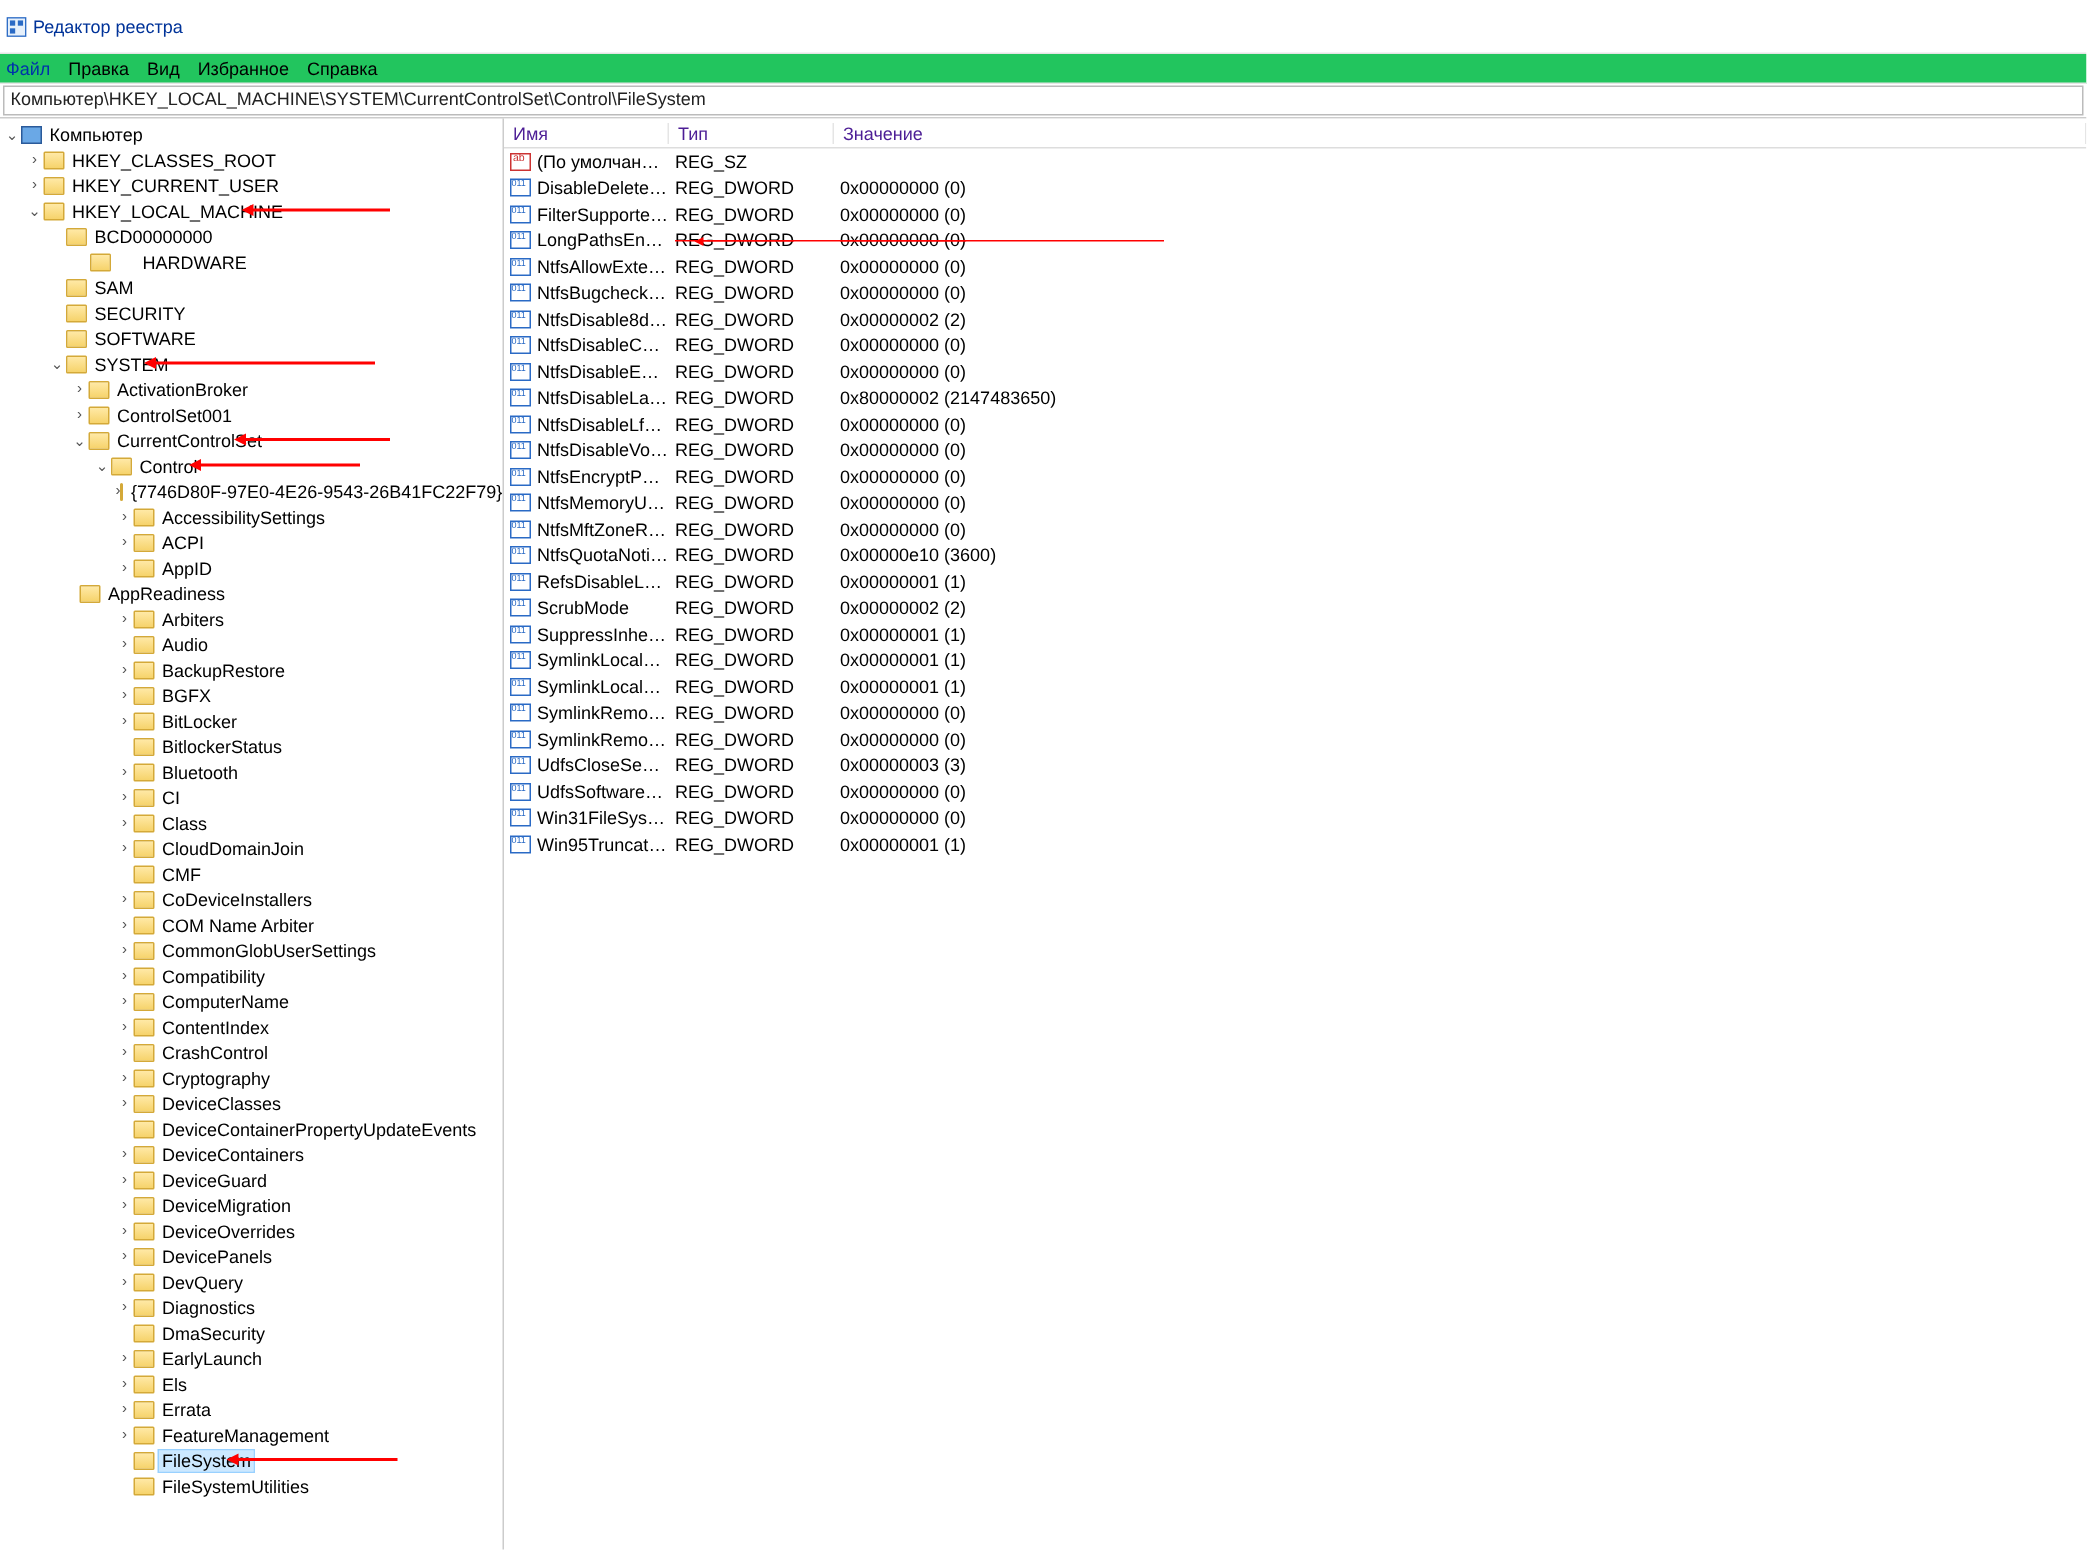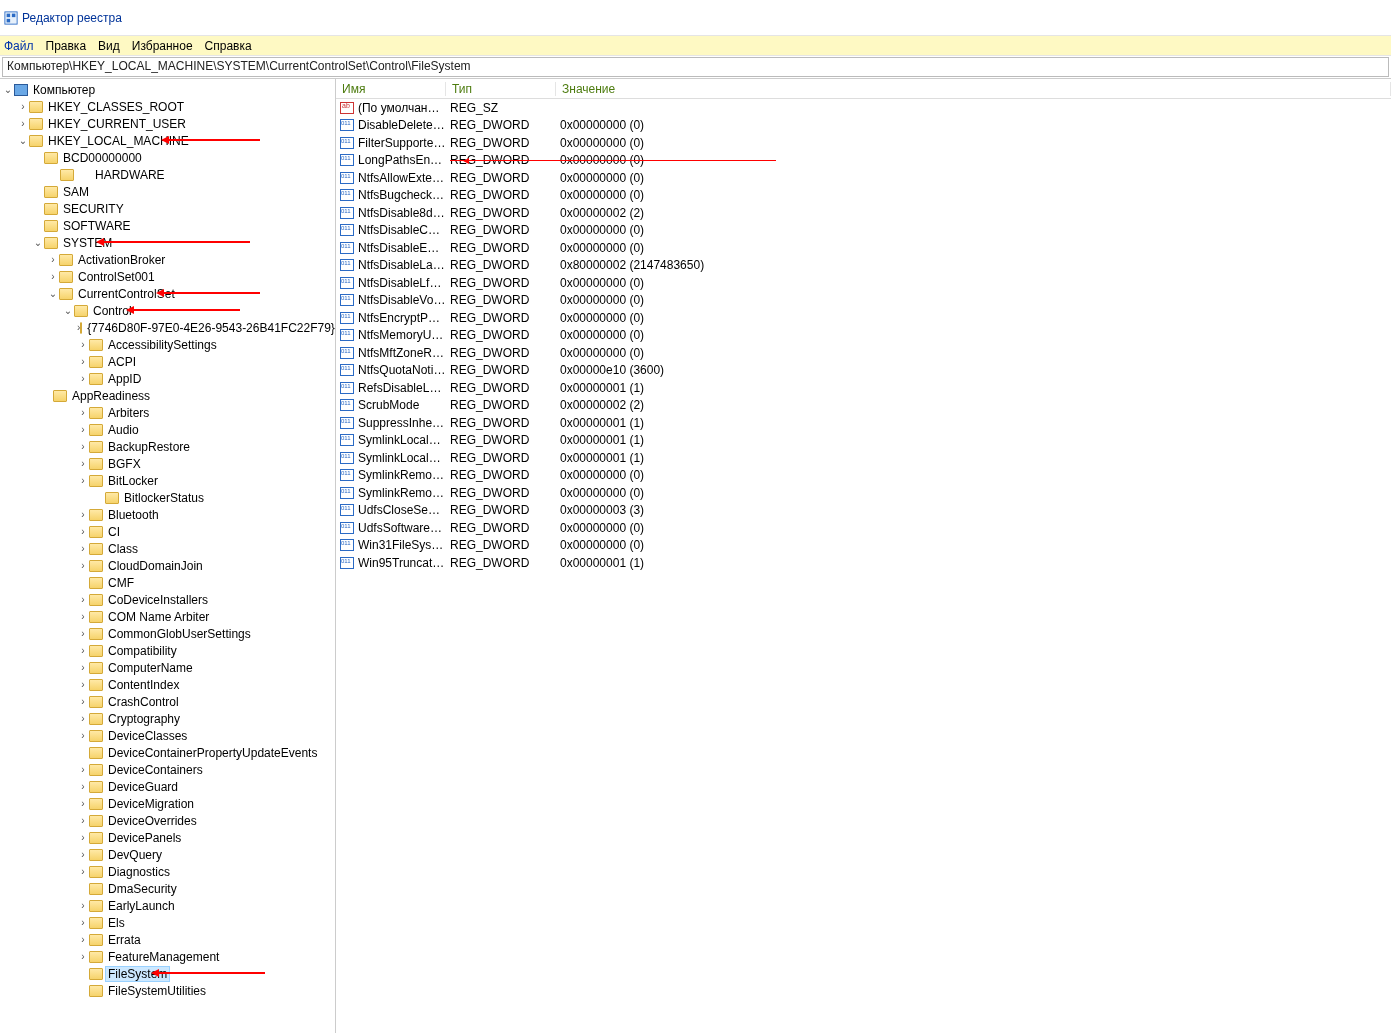--- a/index.html
+++ b/index.html
@@ -22,21 +22,21 @@
   }
   .titlebar .icon { width: 14px; height: 14px; margin-right: 4px; }
   .titlebar .title { color: #003399; font-size: 12px; }
   .menubar {
     height: 20px;
     display: flex;
     align-items: center;
     padding-left: 4px;
     gap: 12px;
     border-bottom: 1px solid #e5e5e5;
-    background: #fef9c3;
+    background: #22c55e;
   }
   .menubar span { color: #000; cursor: default; }
   .menubar span:first-child { color: #0033aa; }
   .pathbar {
     height: 20px;
     border: 1px solid #bbb;
     margin: 1px 2px;
     padding: 1px 4px;
     font-size: 12px;
     color: #222;
@@ -104,21 +104,21 @@
     flex: 1;
     overflow: hidden;
   }
   .list-header {
     display: flex;
     height: 20px;
     align-items: center;
     border-bottom: 1px solid #ddd;
     background: #fff;
     font-size: 12px;
-    color: #4d7c0f;
+    color: #4c1d95;
   }
   .list-header .col { border-right: 1px solid #e5e5e5; padding-left: 6px; }
   .col-name { width: 110px; }
   .col-type { width: 110px; }
   .col-value { flex: 1; }
   .list-body { }
   .list-row {
     display: flex;
     align-items: center;
     height: 17.5px;
@@ -301,21 +301,21 @@
       <div class="tree-node" style="padding-left: 77px;">
         <span class="twisty">›</span>
         <span class="folder-icon"></span>
         <span class="label">BGFX</span>
       </div>
       <div class="tree-node" style="padding-left: 77px;">
         <span class="twisty">›</span>
         <span class="folder-icon"></span>
         <span class="label">BitLocker</span>
       </div>
-      <div class="tree-node" style="padding-left: 77px; margin-left: 16px;">
+      <div class="tree-node" style="padding-left: 77px;">
         <span class="twisty"></span>
         <span class="folder-icon"></span>
         <span class="label">BitlockerStatus</span>
       </div>
       <div class="tree-node" style="padding-left: 77px;">
         <span class="twisty">›</span>
         <span class="folder-icon"></span>
         <span class="label">Bluetooth</span>
       </div>
       <div class="tree-node" style="padding-left: 77px;">

